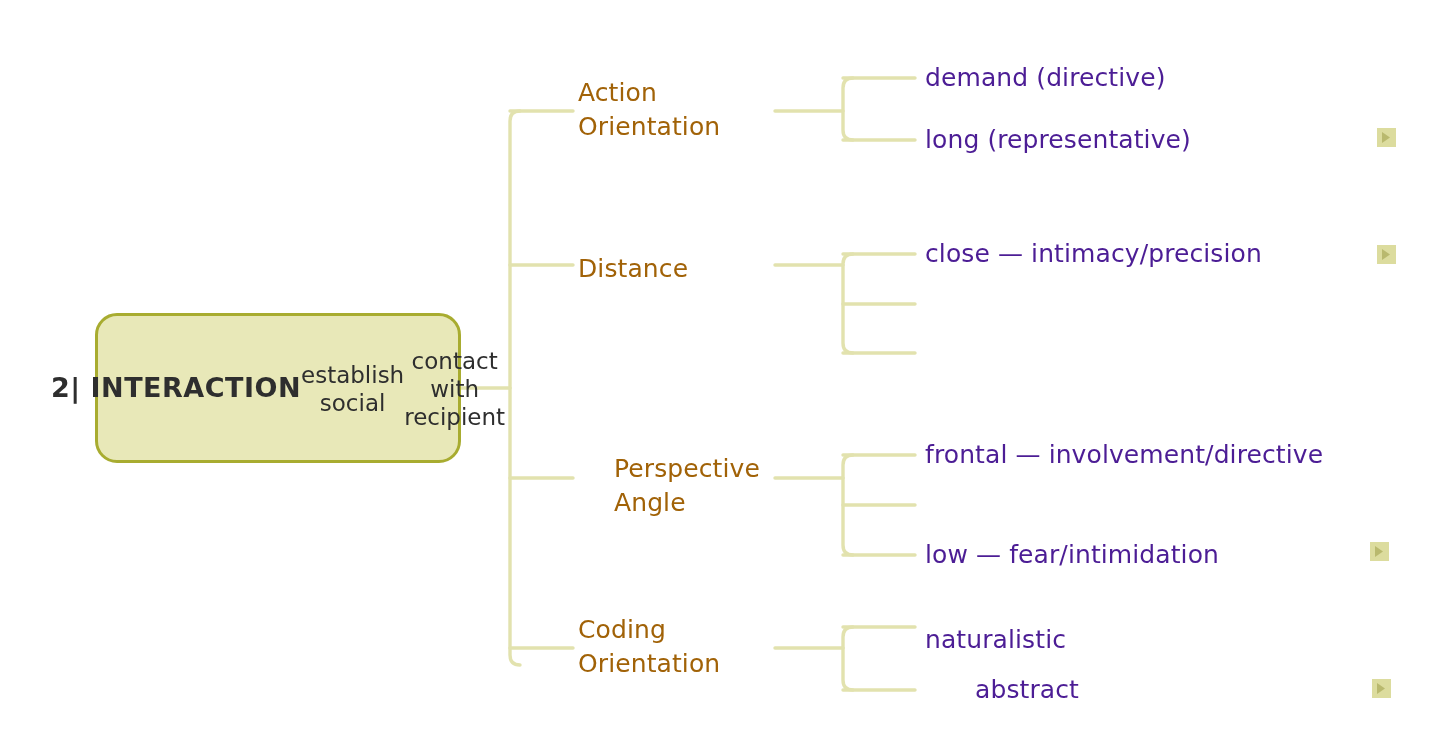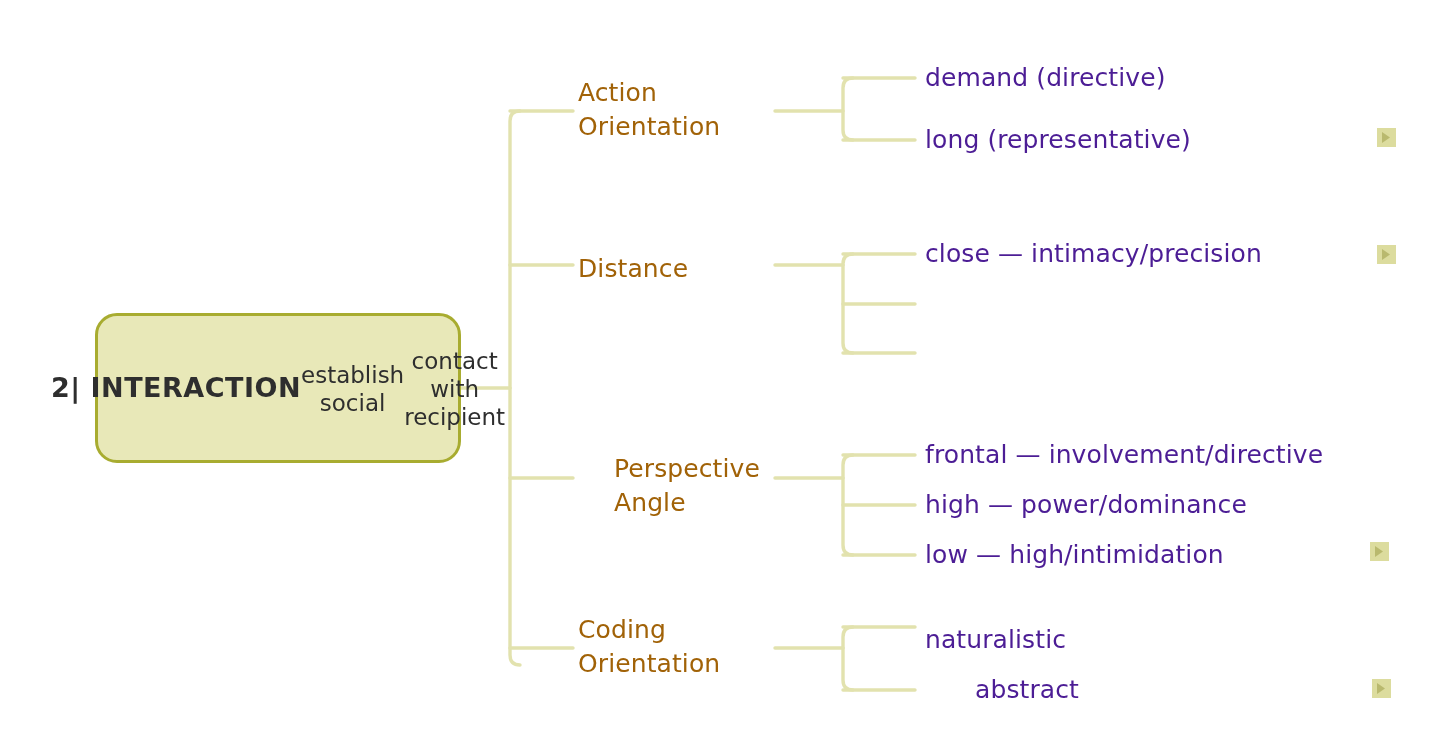--- a/index.html
+++ b/index.html
@@ -140,22 +140,21 @@
 
   <div class="branch-label" style="left:578px;top:613px;">Coding
 Orientation</div>
 
   <div class="leaf-label" style="left:925px;top:64px;">demand (directive)</div>
   <div class="leaf-label" style="left:925px;top:126px;">long (representative)</div>
 
   <div class="leaf-label" style="left:925px;top:240px;">close — intimacy/precision</div>
 
   <div class="leaf-label" style="left:925px;top:441px;">frontal — involvement/directive</div>
-  <div class="leaf-label" style="left:925px;top:491px;">high — power/dominance</div>
-  <div class="leaf-label" style="left:925px;top:541px;">low — high/intimidation</div>
+  <div class="leaf-label" style="left:925px;top:541px;">low — fear/intimidation</div>
 
   <div class="leaf-label" style="left:925px;top:626px;">naturalistic</div>
   <div class="leaf-label" style="left:975px;top:676px;">abstract</div>
 
   <span class="marker-icon" style="left:1377px;top:128px;">
     <svg viewBox="0 0 19 19" xmlns="http://www.w3.org/2000/svg">
       <rect x="0" y="0" width="19" height="19" fill="#dcdc9e"></rect>
       <path d="M5,4 L13,9.5 L5,15 Z" fill="#b9b96e"></path>
     </svg>
   </span>

